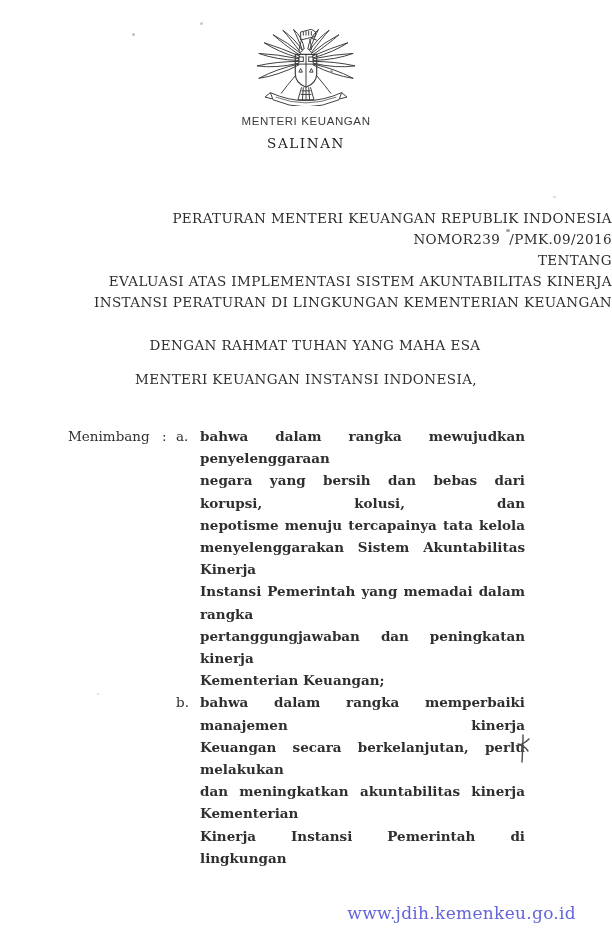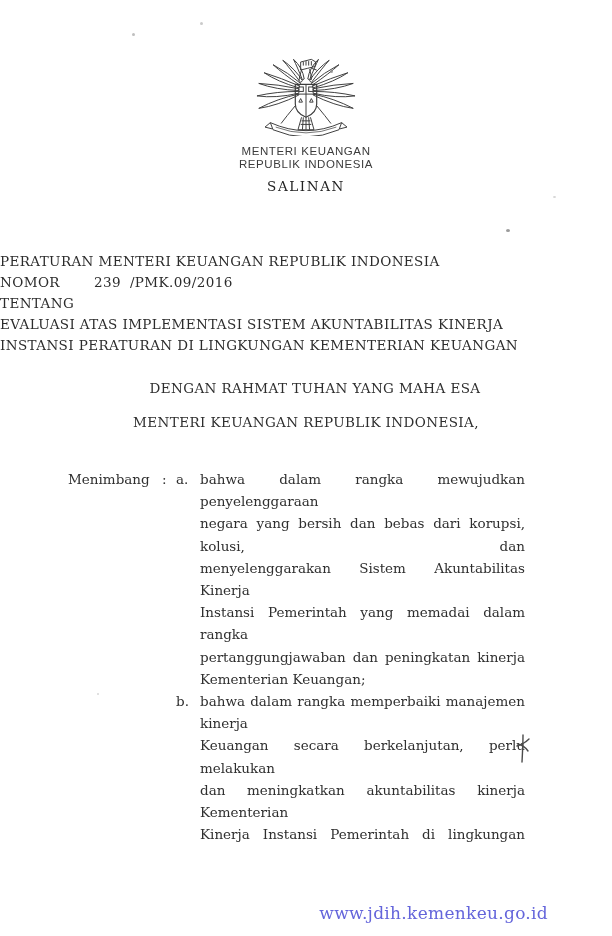--- a/index.html
+++ b/index.html
@@ -6,69 +6,69 @@
   .page {
     position:relative;
     width:612px; height:936px;
     margin:0 auto;
     background:#ffffff;
     font-family:"DejaVu Serif", serif;
     color:#2e2e2e;
     overflow:hidden;
   }
   
-  .header { text-align:center; padding-top:54px; }
+  .header { text-align:center; padding-top:24px; }
   .emblem { display:inline-block; width:108px; height:82px; }
   .emblem svg { width:108px; height:82px; }
   .ministry {
     font-family:"Liberation Sans", sans-serif;
     font-size:11.5px; line-height:13px;
     letter-spacing:0.6px; color:#3c3c3c;
     margin-top:5px;
   }
   .salinan {
     font-size:13.5px; font-weight:normal;
     letter-spacing:1.6px; margin-top:7px; color:#222;
   }
   
   .title-block {
-    margin-top:57px; text-align:left;
+    margin-top:57px; text-align:right;
     font-size:13.5px; letter-spacing:0.4px;
     line-height:21px; color:#2c2c2c;
   }
-  .nomor-number { margin-left:34px; }
+  .nomor-number { }
   .nomor-suffix { margin-left:9px; }
   .invocation { margin-top:24px; text-align:center; font-size:13.5px; letter-spacing:0.4px;padding-left:18px; }
   .authority  { margin-top:18px; text-align:center; font-size:13.5px; letter-spacing:0.4px; }
   
   .considering {
     display:flex; margin-top:38px; padding-left:68px;
     font-size:13.5px; line-height:22.2px; color:#2f2f2f;
   }
   .considering-label { width:94px; flex:0 0 94px; }
   .considering-colon { width:14px; flex:0 0 14px; }
   .considering-items { width:349px; flex:0 0 349px; }
   .considering-item { display:flex; }
   .item-marker { width:24px; flex:0 0 24px; }
-  .item-lines { width:325px; flex:0 0 325px; }
+  .item-lines { width:325px; flex:0 0 325px;font-weight:bold; }
   .body-line { text-align:justify; text-align-last:justify; }
   .body-line.last { text-align-last:left; }
   .body-line i { font-style:italic; }
   
   .paraf { position:absolute; left:514px; top:733px; width:18px; height:32px; }
   .speck { position:absolute; border-radius:50%; background:#8a8a8a; }
   .speck.s1 { left:132px; top:33px; width:3px; height:3px; opacity:.55; }
   .speck.s2 { left:200px; top:22px; width:3px; height:3px; opacity:.45; }
   .speck.s3 { left:330px; top:70px; width:3px; height:3px; opacity:.8; }
   .speck.s4 { left:506px; top:229px; width:4px; height:3px; opacity:.85; }
   .speck.s5 { left:553px; top:196px; width:3px; height:2px; opacity:.35; }
   .speck.s6 { left:97px;  top:693px; width:2px; height:2px; opacity:.35; }
   
   .footer-link {
-    position:absolute; right:64px; bottom:13px;
+    position:absolute; right:36px; bottom:13px;
     font-size:17px; letter-spacing:0.3px;
     text-decoration:none; cursor:pointer;
   }
 </style>
 </head>
 <body>
 
 <div class="page">
 
   <div class="speck s1"></div>
@@ -115,47 +115,47 @@
 
         <path d="M48,58 Q38,70 32,78 M72,58 Q82,70 88,78"></path>
 
         <path d="M20,77 Q60,95 100,77 L97,85 Q60,101 23,85 Z"></path>
         <path d="M26,82 Q60,95 94,82" stroke-width="0.8"></path>
         <path d="M20,77 L14,82 L22,84 M100,77 L106,82 L98,84"></path>
       </svg>
     </span>
     <div class="ministry">
       <div>MENTERI KEUANGAN</div>
-      <div>REPUBLIK INDONESIA</div>
     </div>
     <div class="salinan">SALINAN</div>
   </div>
 
   <div class="title-block">
     <div>PERATURAN MENTERI KEUANGAN REPUBLIK INDONESIA</div>
     <div>
       <span>NOMOR</span><span class="nomor-number">239</span><span class="nomor-suffix">/PMK.09/2016</span>
     </div>
     <div>TENTANG</div>
     <div>EVALUASI ATAS IMPLEMENTASI SISTEM AKUNTABILITAS KINERJA</div>
     <div>INSTANSI PERATURAN DI LINGKUNGAN KEMENTERIAN KEUANGAN</div>
   </div>
 
   <div class="invocation">DENGAN RAHMAT TUHAN YANG MAHA ESA</div>
-  <div class="authority">MENTERI KEUANGAN REPUBLIK INDONESIA,</div>
+  <div class="authority">MENTERI KEUANGAN INSTANSI INDONESIA,</div>
 
   <div class="considering">
     <div class="considering-label">Menimbang</div>
     <div class="considering-colon">:</div>
     <div class="considering-items">
         <div class="considering-item">
           <div class="item-marker">a.</div>
           <div class="item-lines">
             <div class="body-line">bahwa dalam rangka mewujudkan penyelenggaraan</div>
             <div class="body-line">negara yang bersih dan bebas dari korupsi, kolusi, dan</div>
+            <div class="body-line">nepotisme menuju tercapainya tata kelola</div>
             <div class="body-line">menyelenggarakan Sistem Akuntabilitas Kinerja</div>
             <div class="body-line">Instansi Pemerintah yang memadai dalam rangka</div>
             <div class="body-line">pertanggungjawaban dan peningkatan kinerja</div>
             <div class="body-line last">Kementerian Keuangan;</div>
           </div>
         </div>
         <div class="considering-item">
           <div class="item-marker">b.</div>
           <div class="item-lines">
             <div class="body-line">bahwa dalam rangka memperbaiki manajemen kinerja</div>

